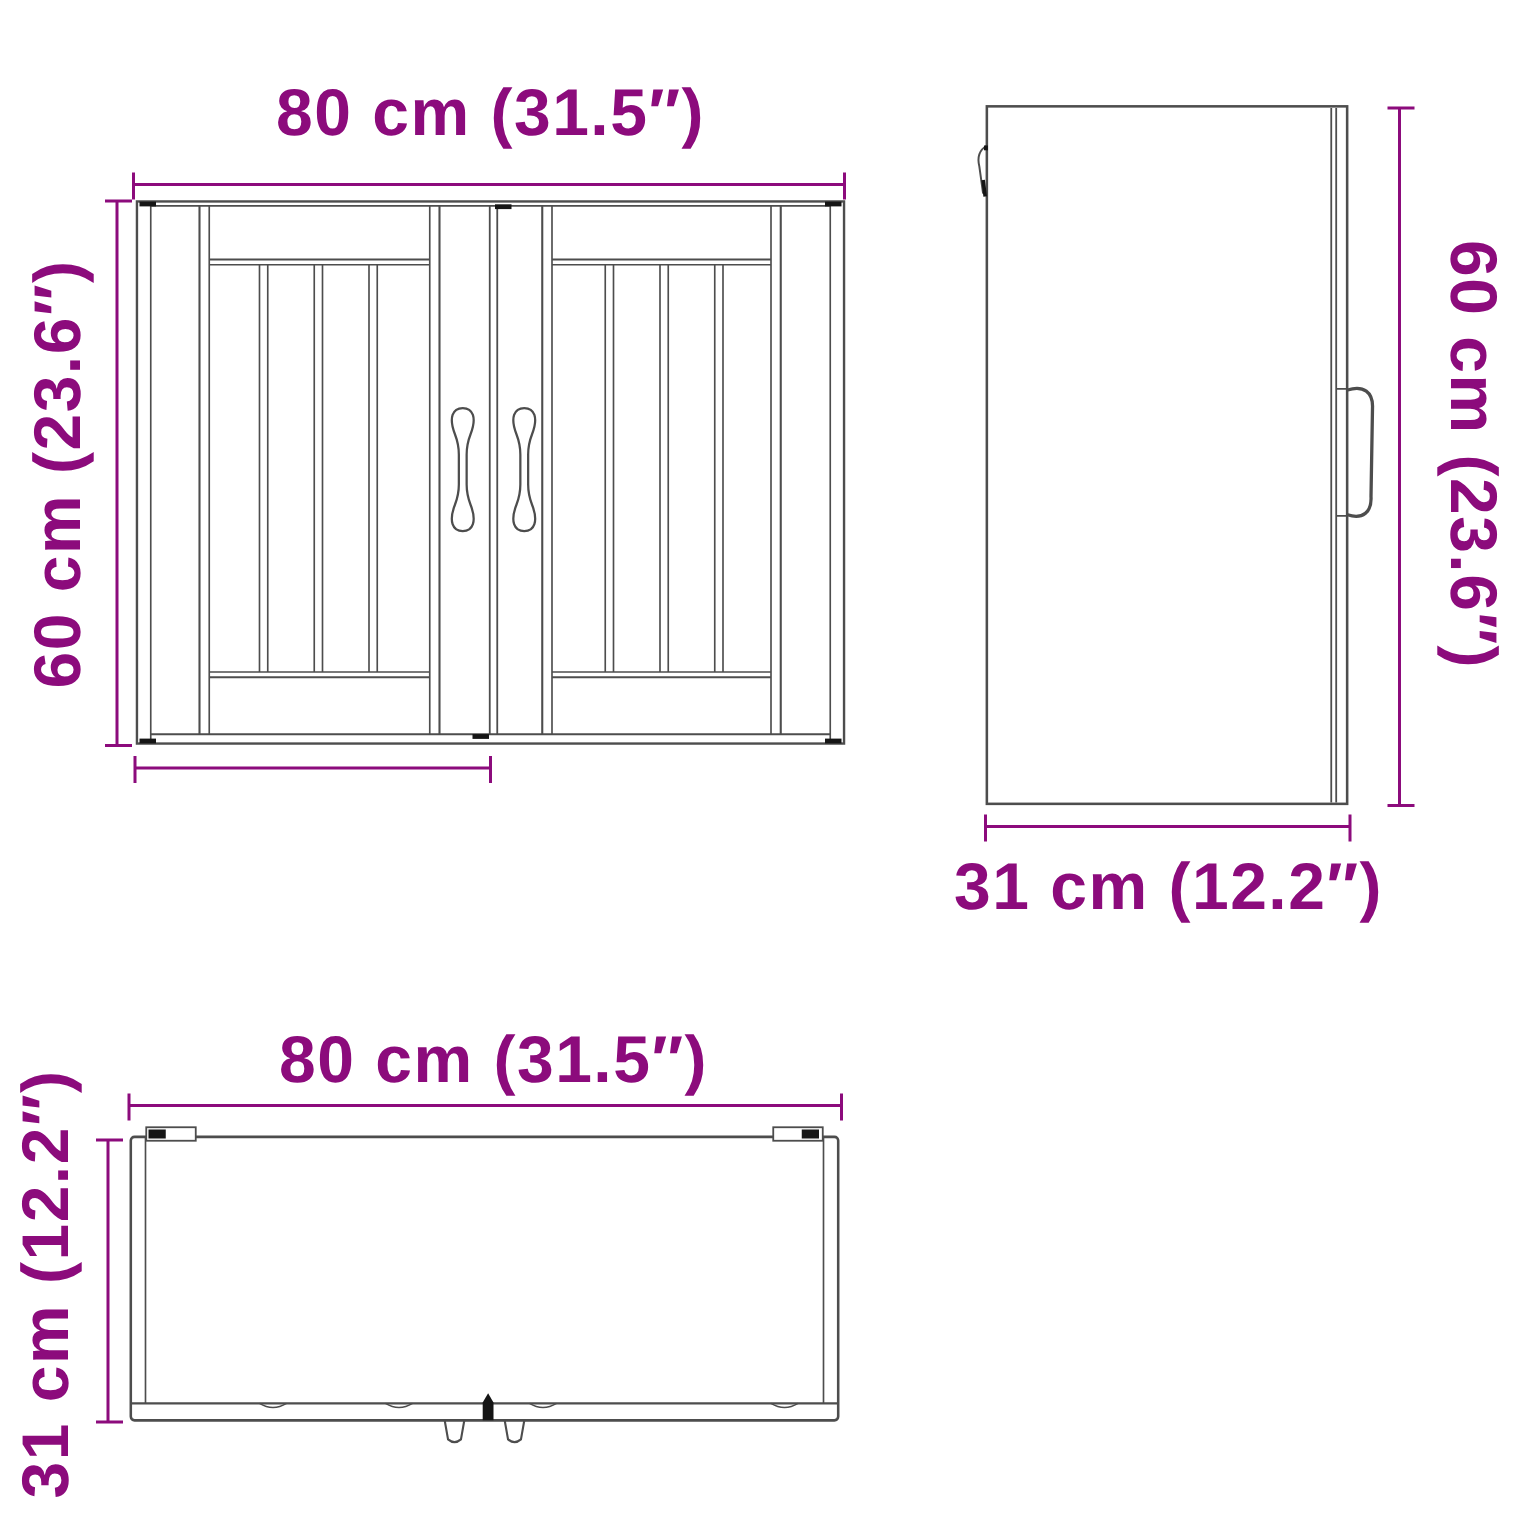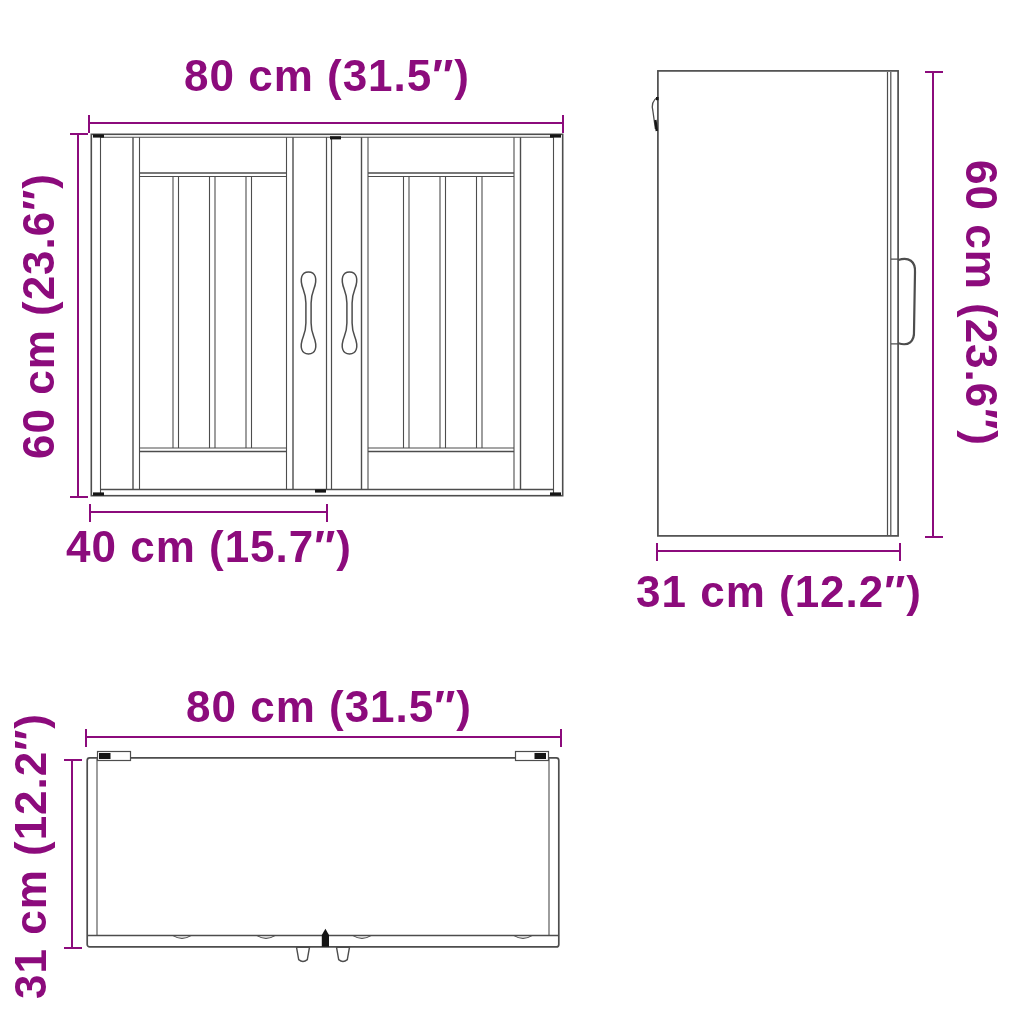--- a/index.html
+++ b/index.html
@@ -109,21 +109,20 @@
         <path d="M460,361 h11"></path>
     </g>
   </svg>
 
   <div class="dline h" style="left:89px;top:122px;width:474px;"></div>
   <div class="dline v" style="left:77px;top:134px;height:363px;"></div>
   <div class="dline h" style="left:90px;top:511px;width:237px;"></div>
 
   <div class="dlabel" style="left:327px;top:76px;">80 cm (31.5″)</div>
   <div class="dlabel rot-ccw" style="left:39px;top:316px;">60 cm (23.6″)</div>
-  <div class="dlabel" style="left:209px;top:547px;">40 cm (15.7″)</div>
 
   <svg style="left:649px;top:70px;" width="276" height="467" viewBox="-8 0 276 467">
     <g stroke="#4d4d4d" fill="none">
       <rect x="0.9" y="0.9" width="240.2" height="465" stroke-width="1.7"></rect>
       <line x1="230.5" y1="2" x2="230.5" y2="465" stroke-width="1.2"></line>
       <line x1="233.8" y1="2" x2="233.8" y2="465" stroke-width="1.2"></line>
     </g>
     <g stroke="#4d4d4d" fill="none">
       <path stroke-width="2.2" d="M 241.3,190 C 252,186.5 258.5,191.5 258,202 L 257,261 C 257.6,271.5 251.5,276.5 241.3,273.2"></path>
       <path stroke-width="1.2" d="M 234,189.2 h7.3 M 234,273.9 h7.3"></path>

